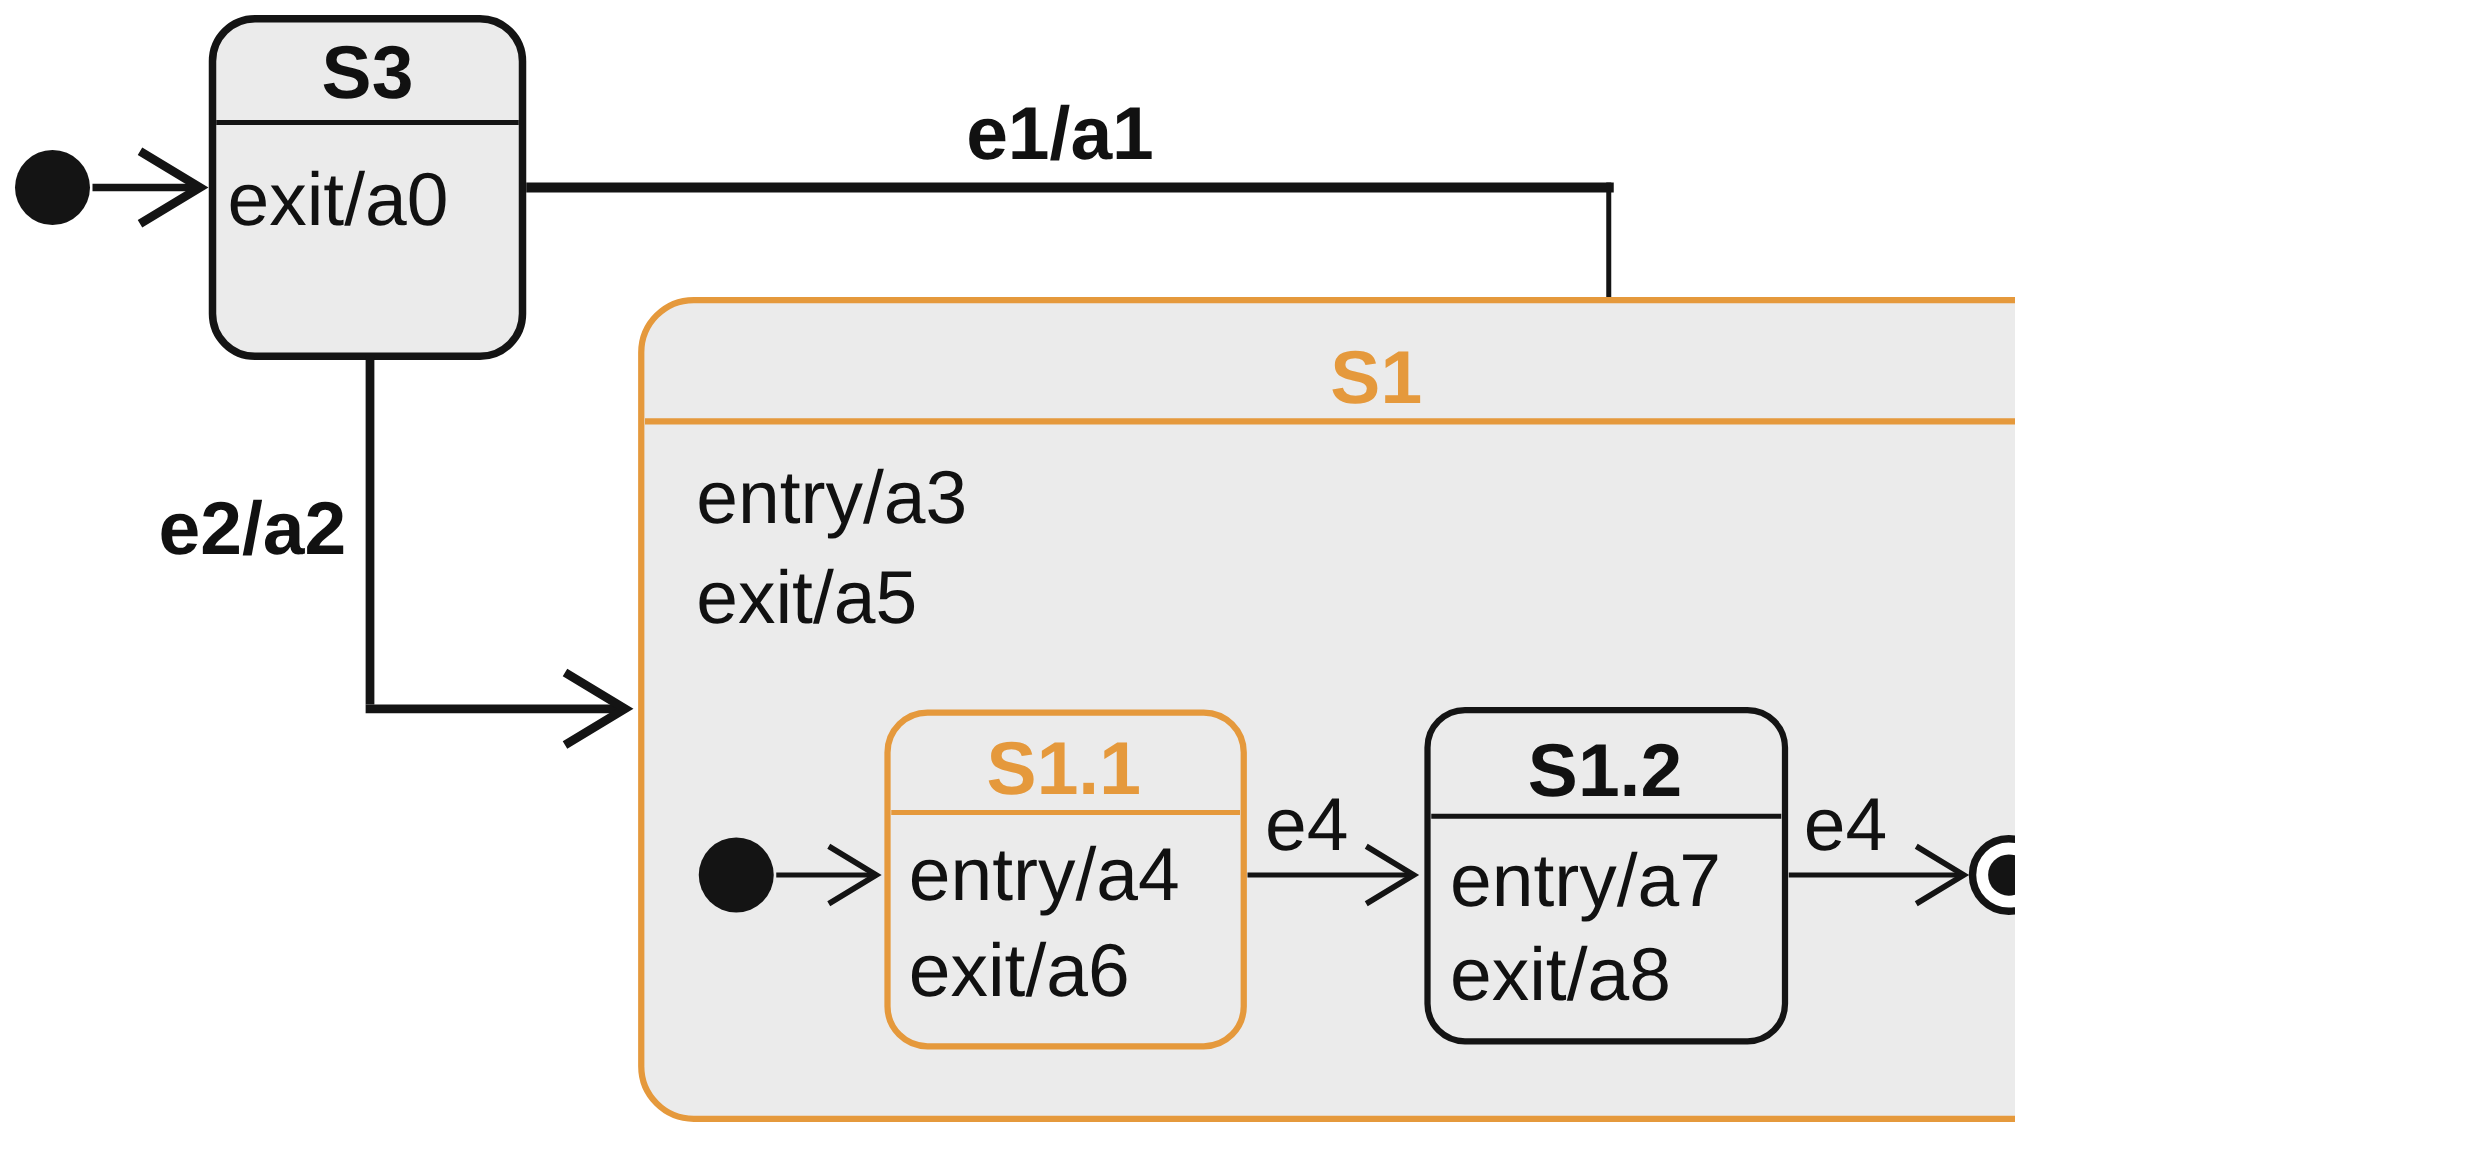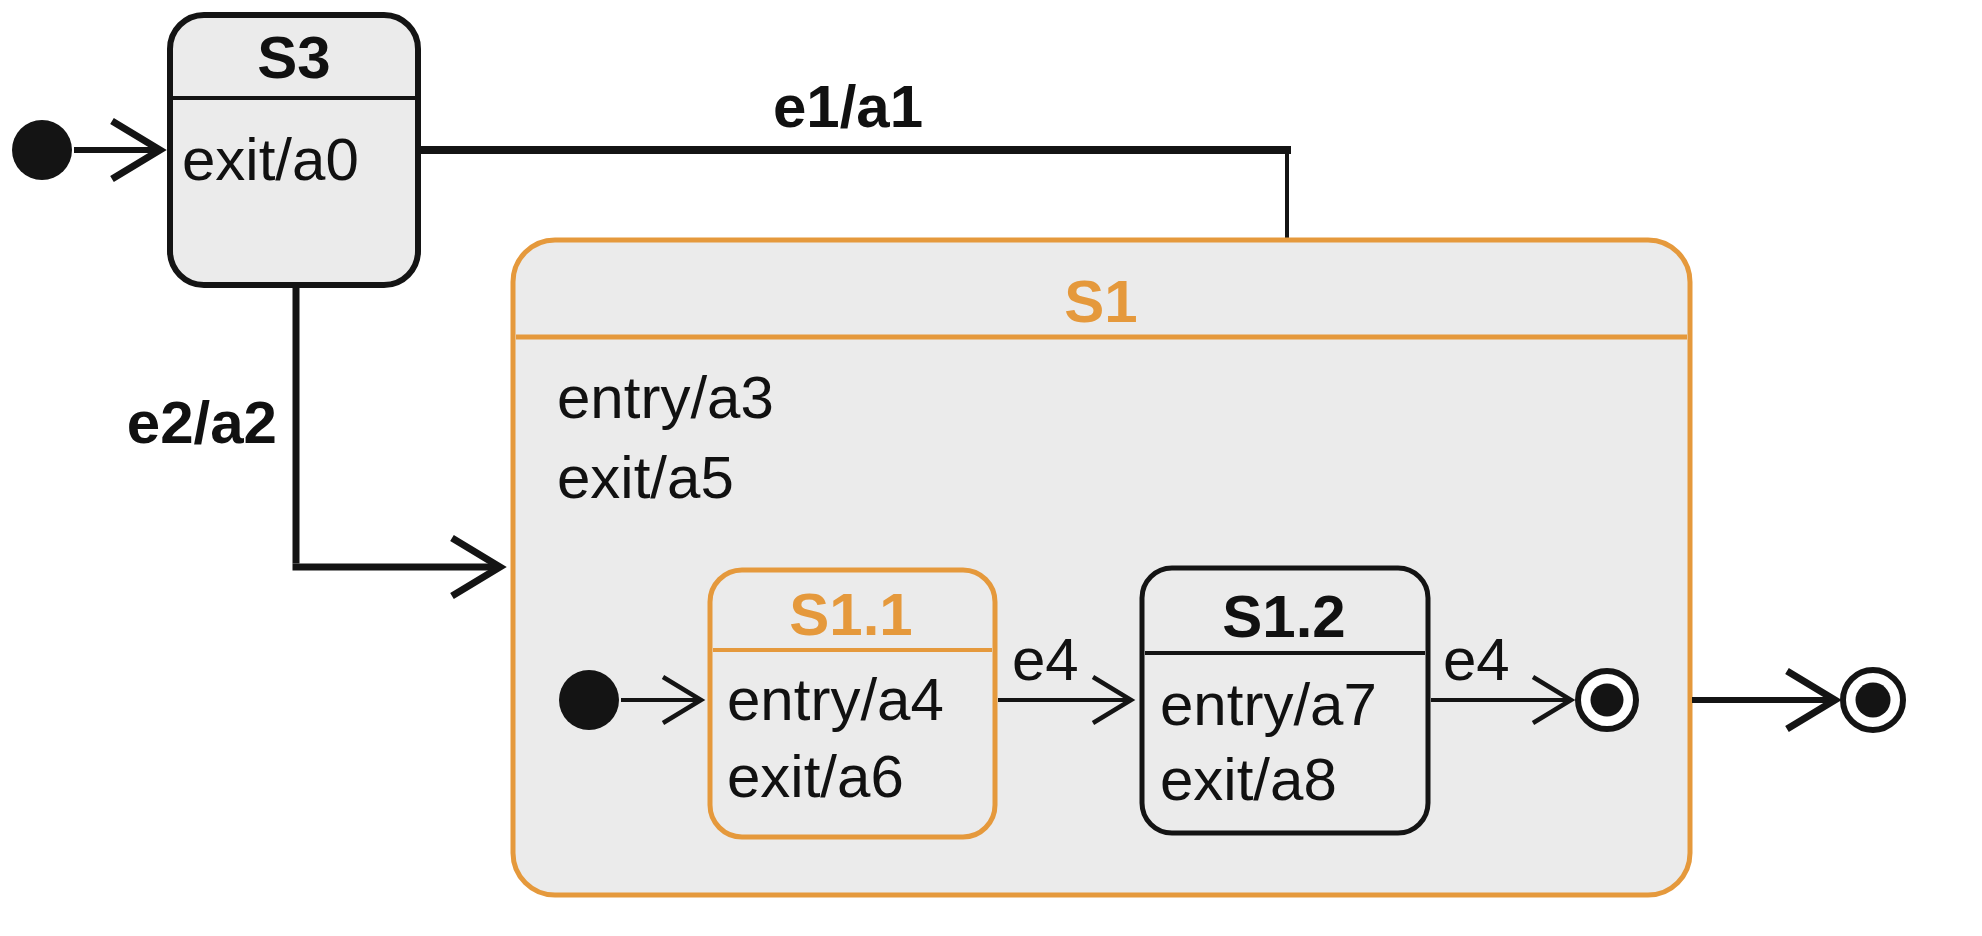--- a/index.html
+++ b/index.html
@@ -2,21 +2,21 @@
 <html style="--color-orange: #E5993C; --color-state-fill: #EBEBEB; --color-edge: #141414; --color-background: #FFFFFF;"><head>
 <meta charset="utf-8">
 <style>
   html, body {
     margin: 0;
     padding: 0;
     background: #ffffff;
   }
   .stage {
     position: relative;
-    width: 1982px;
+    width: 1612px;
     height: 936px;
     background: var(--color-background, #ffffff);
     overflow: hidden;
   }
   svg {
     display: block;
   }
   svg text {
     font-family: "Liberation Sans", sans-serif;
     font-size: 60px;

